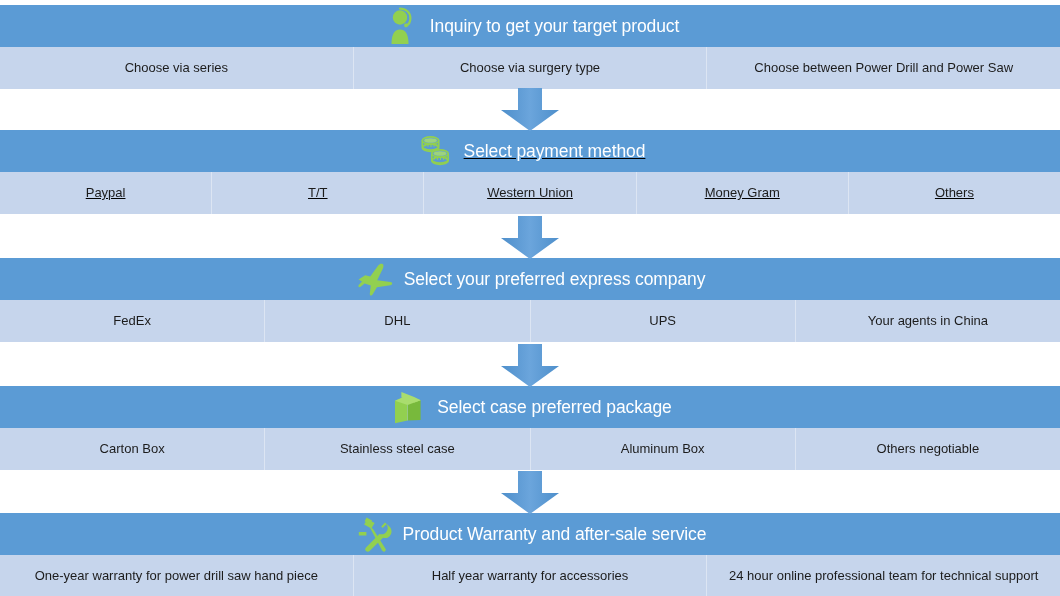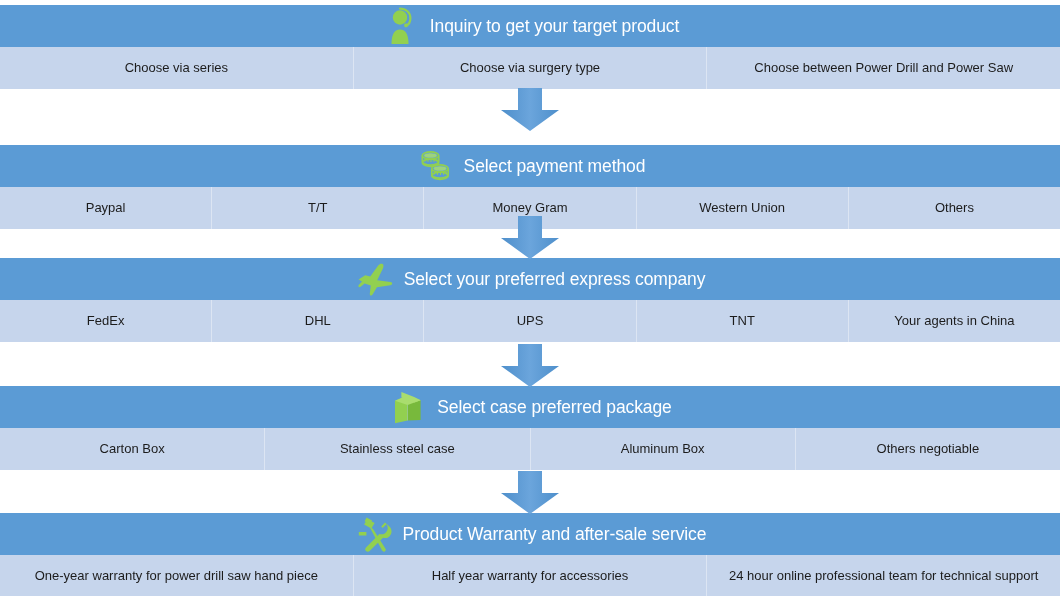--- a/index.html
+++ b/index.html
@@ -112,21 +112,21 @@
           </span>
           <span class="band-title">Inquiry to get your target product</span>
         </div>
       </div>
       <div class="options">
         <div class="option">Choose via series</div>
         <div class="option">Choose via surgery type</div>
         <div class="option">Choose  between Power Drill and Power Saw</div>
       </div>
     </div>
-    <div class="section" style="top: 145px;">
+    <div class="section" style="top: 130px; text-decoration: underline;">
       <div class="band">
         <div class="band-inner">
           <span class="band-icon">
             <svg viewBox="0 0 40 40" xmlns="http://www.w3.org/2000/svg">
         <g fill="none" stroke="#92D050" stroke-width="1.7">
           <ellipse cx="15.5" cy="9.5" rx="8.2" ry="3.6"></ellipse>
           <path d="M7.3 9.5 v6 a8.2 3.6 0 0 0 16.4 0 v-6"></path>
           <ellipse cx="15.5" cy="16.8" rx="8.2" ry="3.6"></ellipse>
           <ellipse cx="25" cy="22.5" rx="8.2" ry="3.6"></ellipse>
           <path d="M16.8 22.5 v6 a8.2 3.6 0 0 0 16.4 0 v-6"></path>
@@ -141,22 +141,22 @@
           <path d="M19.5 25.8 v2.6 M22.5 26.2 v2.6 M25.5 26.3 v2.6 M28.5 26.2 v2.6 M31.3 25.8 v2.6"></path>
         </g>
       </svg>
           </span>
           <span class="band-title">Select payment method</span>
         </div>
       </div>
       <div class="options">
         <div class="option">Paypal</div>
         <div class="option">T/T</div>
+        <div class="option">Western Union</div>
         <div class="option">Money Gram</div>
-        <div class="option">Western Union</div>
         <div class="option">Others</div>
       </div>
     </div>
     <div class="section" style="top: 258px;">
       <div class="band">
         <div class="band-inner">
           <span class="band-icon">
             <svg viewBox="0 0 40 40" xmlns="http://www.w3.org/2000/svg">
         <path d="M3.6 20.4 L10.2 16.3 L15.2 17.5 L23.4 6.2 C24.6 4.6 26.6 4.2 27.7 5.1
                  C28.8 6.0 28.7 8.0 27.8 9.8 L22.2 21.3 L35.4 22.9 C36.7 23.1 37.2 23.8 37.2 24.6
@@ -165,21 +165,20 @@
                  C4.6 28.5 3.8 28.3 3.5 27.6 C3.2 26.9 3.5 26.1 4.2 25.4 L7.0 22.6 Z" fill="#92D050"></path>
       </svg>
           </span>
           <span class="band-title">Select your preferred express company</span>
         </div>
       </div>
       <div class="options">
         <div class="option">FedEx</div>
         <div class="option">DHL</div>
         <div class="option">UPS</div>
-        <div class="option">TNT</div>
         <div class="option">Your agents in China</div>
       </div>
     </div>
     <div class="section" style="top: 386px;">
       <div class="band">
         <div class="band-inner">
           <span class="band-icon">
             <svg viewBox="0 0 40 40" xmlns="http://www.w3.org/2000/svg">
         <path d="M7 13.8 L19.6 8.2 L19.6 33.4 L7 36.2 Z" fill="#92D050"></path>
         <path d="M19.6 8.2 L32.6 13.2 L32.6 33.0 L19.6 33.4 Z" fill="#78B93C"></path>

